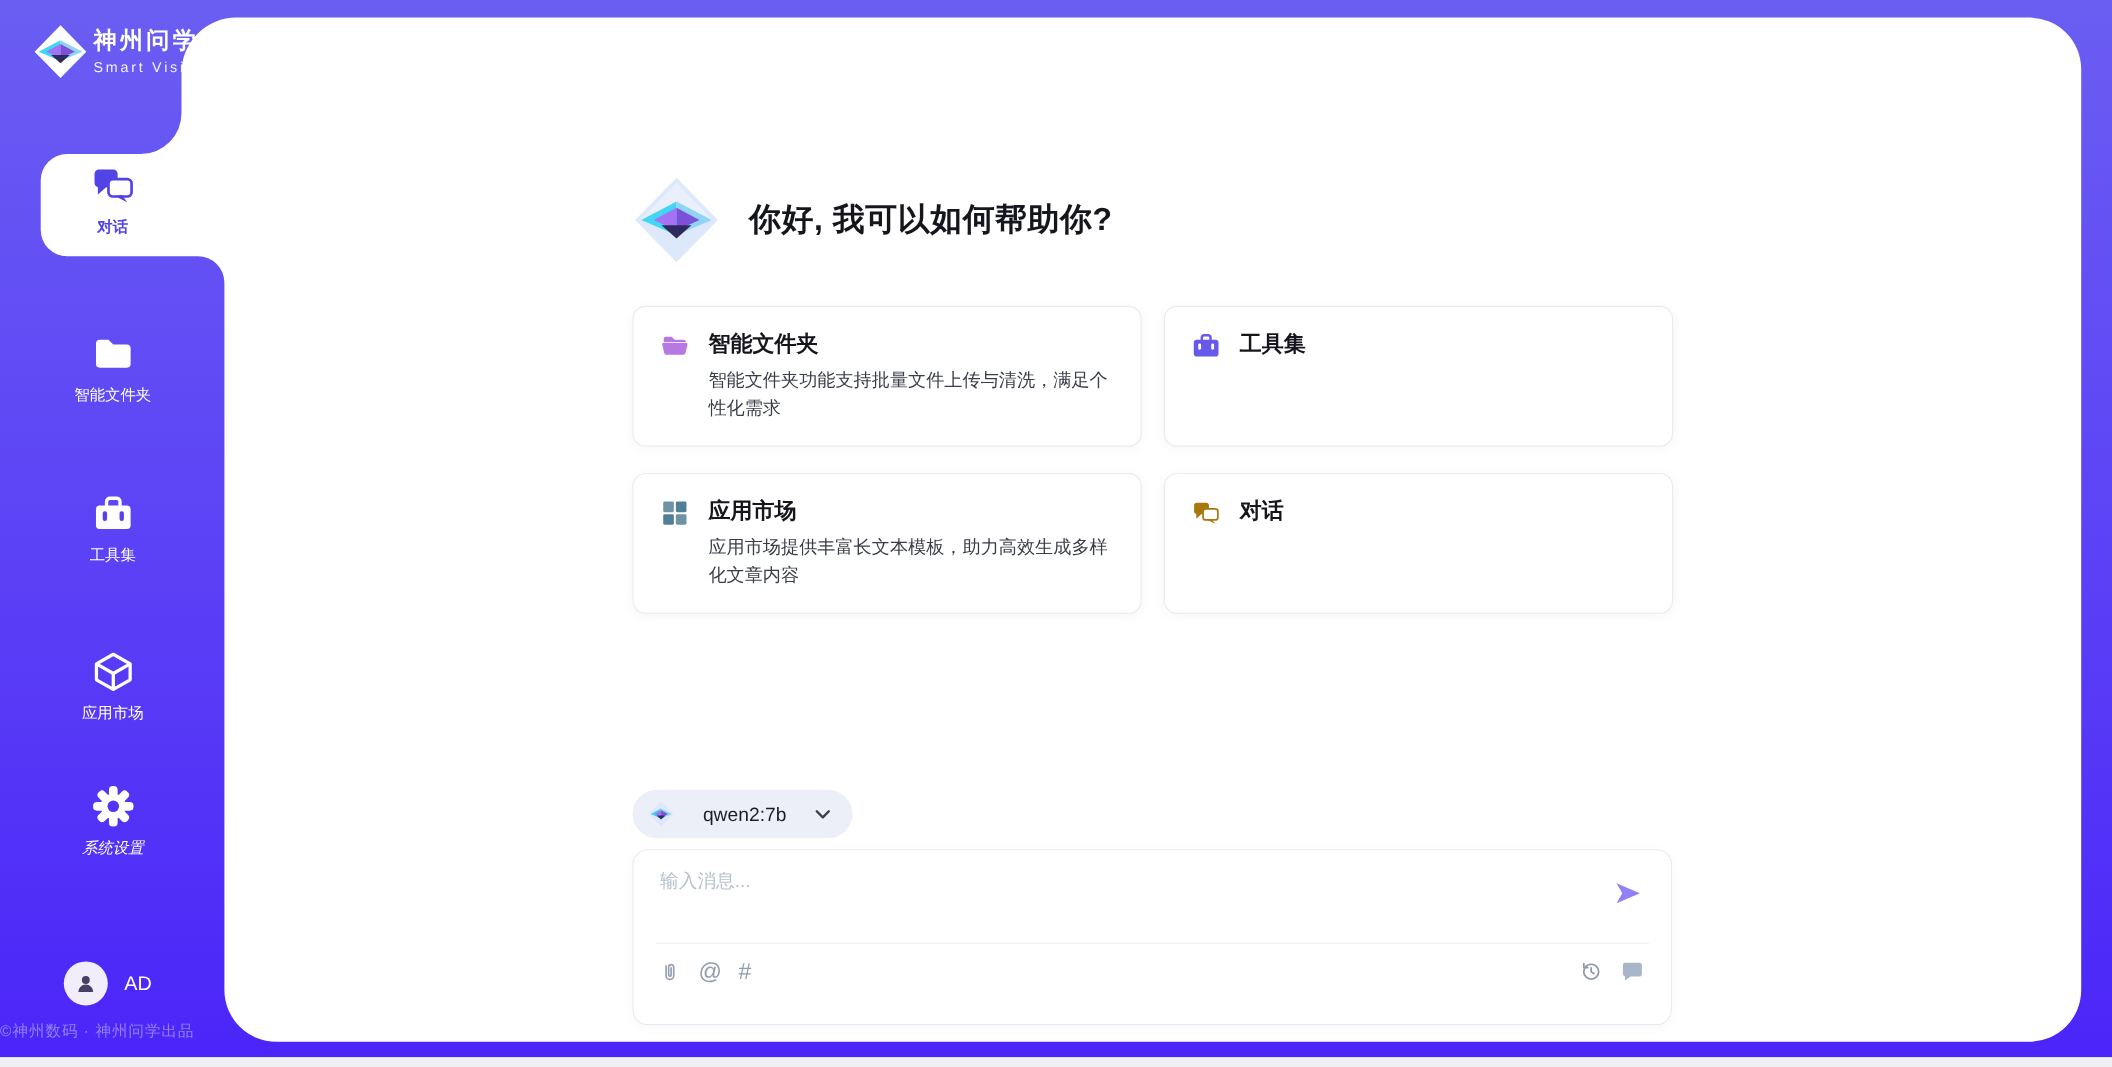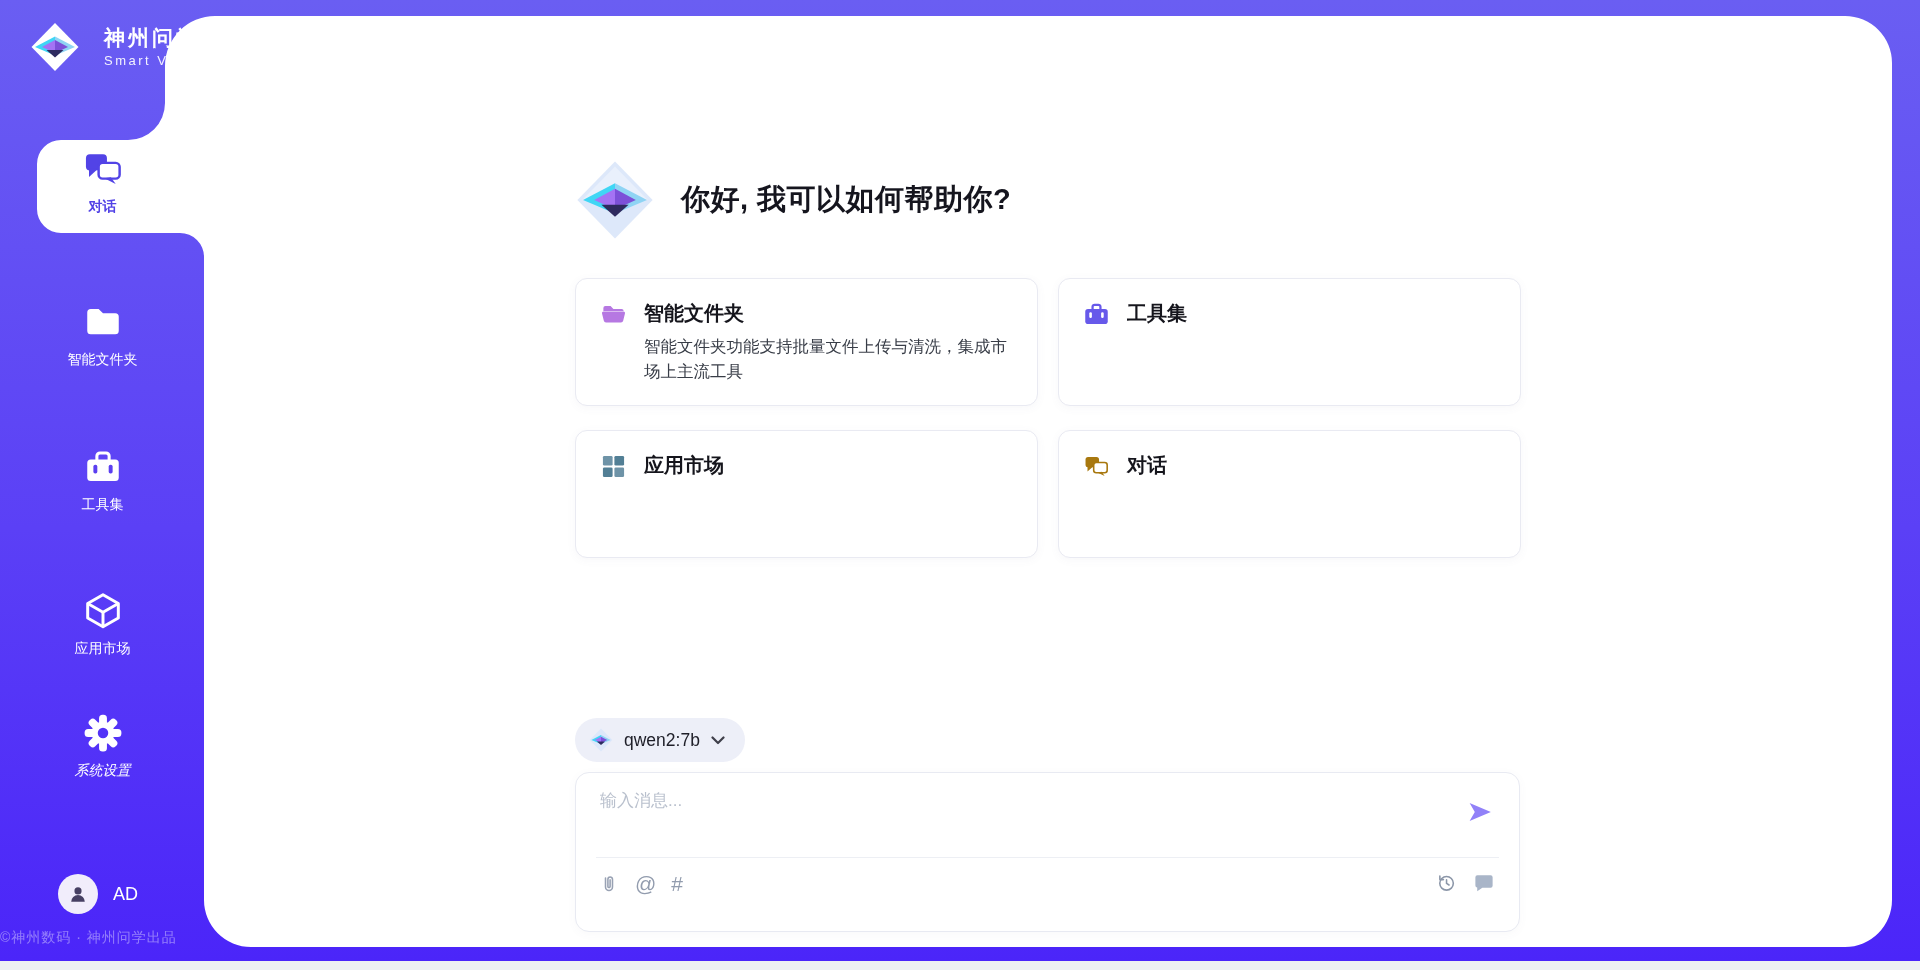--- a/index.html
+++ b/index.html
@@ -12,21 +12,21 @@
   .abs { position:absolute; }
 
   
   .purple-bg {
     position:absolute; left:0; top:0; width:1920px; height:961px;
     background:linear-gradient(180deg,#6a5ef2 0%,#5b40f6 55%,#4b25f9 100%);
   }
   #content-shape { position:absolute; left:0; top:0; }
 
   
-  .logo-row { left:30px; top:22px; display:flex; align-items:center; gap:24px; }
+  .logo-row { left:30px; top:22px; display:flex; align-items:center; gap:5px; }
   .logo-title { font-size:21px; font-weight:700; color:#fff; letter-spacing:3px; line-height:24px; }
   .logo-sub { font-size:13px; color:rgba(255,255,255,.92); letter-spacing:2.5px; margin-top:3px; }
 
   .nav-item { left:0; width:205px; display:flex; flex-direction:column; align-items:center; gap:8px; cursor:pointer; }
   .nav-item .nav-label { font-size:14px; color:#fff; }
   .nav-item.active .nav-label { color:#5243e6; font-weight:600; }
   .nav-icon { width:42px; height:42px; }
 
   .user-row { left:58px; top:874px; display:flex; align-items:center; gap:15px; cursor:pointer; }
   .avatar { width:40px; height:40px; border-radius:50%; background:#f1edfb; display:flex; align-items:center; justify-content:center; }
@@ -42,21 +42,21 @@
     height:128px; background:#fff; border:1px solid #e9eaf2; border-radius:12px;
     box-shadow:0 2px 10px rgba(90,90,140,.05);
     padding:21px 24px; display:flex; gap:17px; cursor:pointer;
   }
   .card-icon { width:27px; height:27px; flex:none; margin-top:1px; }
   .card-title { font-size:20px; font-weight:700; color:#15151c; line-height:26px; }
   .card-desc { margin-top:8px; font-size:16.5px; line-height:25px; color:#383d47; }
 
   .model-pill {
     left:575px; top:718px; height:44px; border-radius:22px; background:#edeff8;
-    display:inline-flex; align-items:center; gap:11px; padding:0 20px 0 14px; cursor:pointer;
+    display:inline-flex; align-items:center; gap:26px; padding:0 20px 0 14px; cursor:pointer;
   }
   .model-name { font-size:17.5px; color:#1e1e28; }
 
   .composer {
     left:575px; top:772px; width:945px; height:160px; background:#fff;
     border:1px solid #e8eaf2; border-radius:14px;
     box-shadow:0 2px 10px rgba(90,90,140,.04);
   }
   .composer textarea {
     position:absolute; left:24px; top:16px; width:850px; height:54px;
@@ -177,21 +177,21 @@
 
 <div class="abs cards">
 
   <div class="card">
     <svg class="card-icon" viewBox="0 0 24 24" fill="#b678e2">
       <path d="M3 8.8 V6.3 A1.8 1.8 0 0 1 4.8 4.5 h4.6 l2.5 2.5 h7.3 A1.8 1.8 0 0 1 21 8.8 z"></path>
       <path d="M3.4 17.6 L1.8 11 A1.3 1.3 0 0 1 3.06 9.4 H20.94 A1.3 1.3 0 0 1 22.2 11 L20.6 17.6 A2 2 0 0 1 18.66 19.1 H5.34 A2 2 0 0 1 3.4 17.6 Z"></path>
     </svg>
     <div>
       <div class="card-title">智能文件夹</div>
-      <div class="card-desc">智能文件夹功能支持批量文件上传与清洗，集成市场上主流工具</div>
+      <div class="card-desc">智能文件夹功能支持批量文件上传与清洗，满足个性化需求</div>
     </div>
   </div>
 
   <div class="card">
     <svg class="card-icon" viewBox="0 0 24 24">
       <path d="M8.5 8 V5.2 A1.8 1.8 0 0 1 10.3 3.4 h3.4 A1.8 1.8 0 0 1 15.5 5.2 V8" fill="none" stroke="#6759ea" stroke-width="2"></path>
       <rect x="2" y="7" width="20" height="13.5" rx="2.5" fill="#6759ea"></rect>
       <rect x="5.6" y="10" width="2.3" height="5" rx="1.1" fill="#ffffff"></rect>
       <rect x="16.1" y="10" width="2.3" height="5" rx="1.1" fill="#ffffff"></rect>
     </svg>
@@ -202,20 +202,21 @@
 
   <div class="card">
     <svg class="card-icon" viewBox="0 0 24 24" fill="#6e93a7">
       <rect x="2.6" y="2.6" width="8.6" height="8.6" rx="1.2"></rect>
       <rect x="12.8" y="2.6" width="8.6" height="8.6" rx="1.2" fill="#527f95"></rect>
       <rect x="2.6" y="12.8" width="8.6" height="8.6" rx="1.2" fill="#527f95"></rect>
       <rect x="12.8" y="12.8" width="8.6" height="8.6" rx="1.2"></rect>
     </svg>
     <div>
       <div class="card-title">应用市场</div>
+      <div class="card-desc">应用市场提供丰富长文本模板，助力高效生成多样化文章内容</div>
     </div>
   </div>
 
   <div class="card">
     <svg class="card-icon" viewBox="0 0 48 48">
       <rect x="4.5" y="7" width="24" height="18.5" rx="4.5" fill="#a8780f"></rect>
       <path d="M8 23 L8 33 L18 24 Z" fill="#a8780f"></path>
       <rect x="19" y="17" width="24" height="18" rx="4.5" fill="#ffffff" stroke="#a8780f" stroke-width="2.8"></rect>
       <path d="M33 33.5 L38.5 41 L25.5 34.5 Z" fill="#a8780f"></path>
     </svg>

